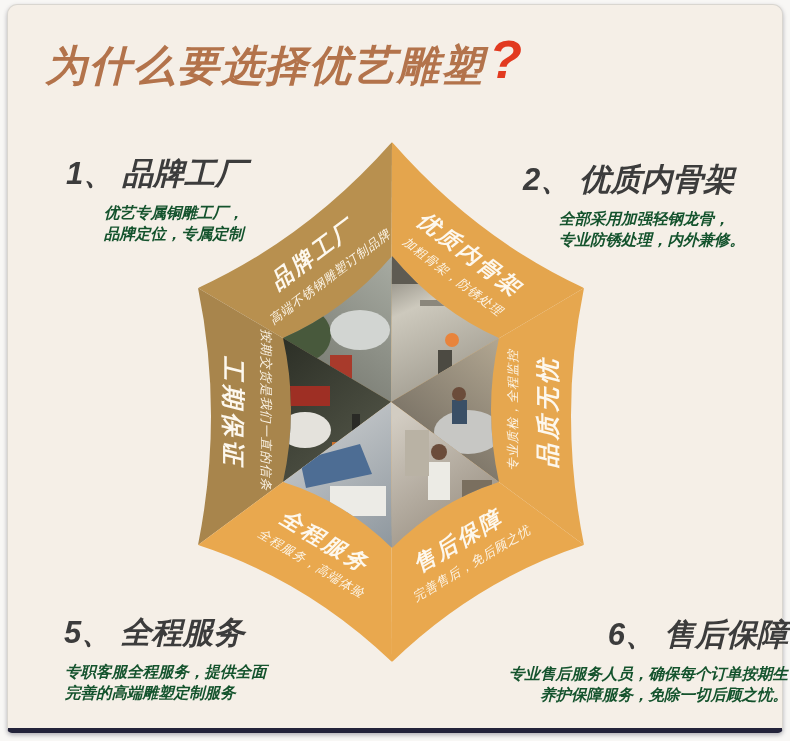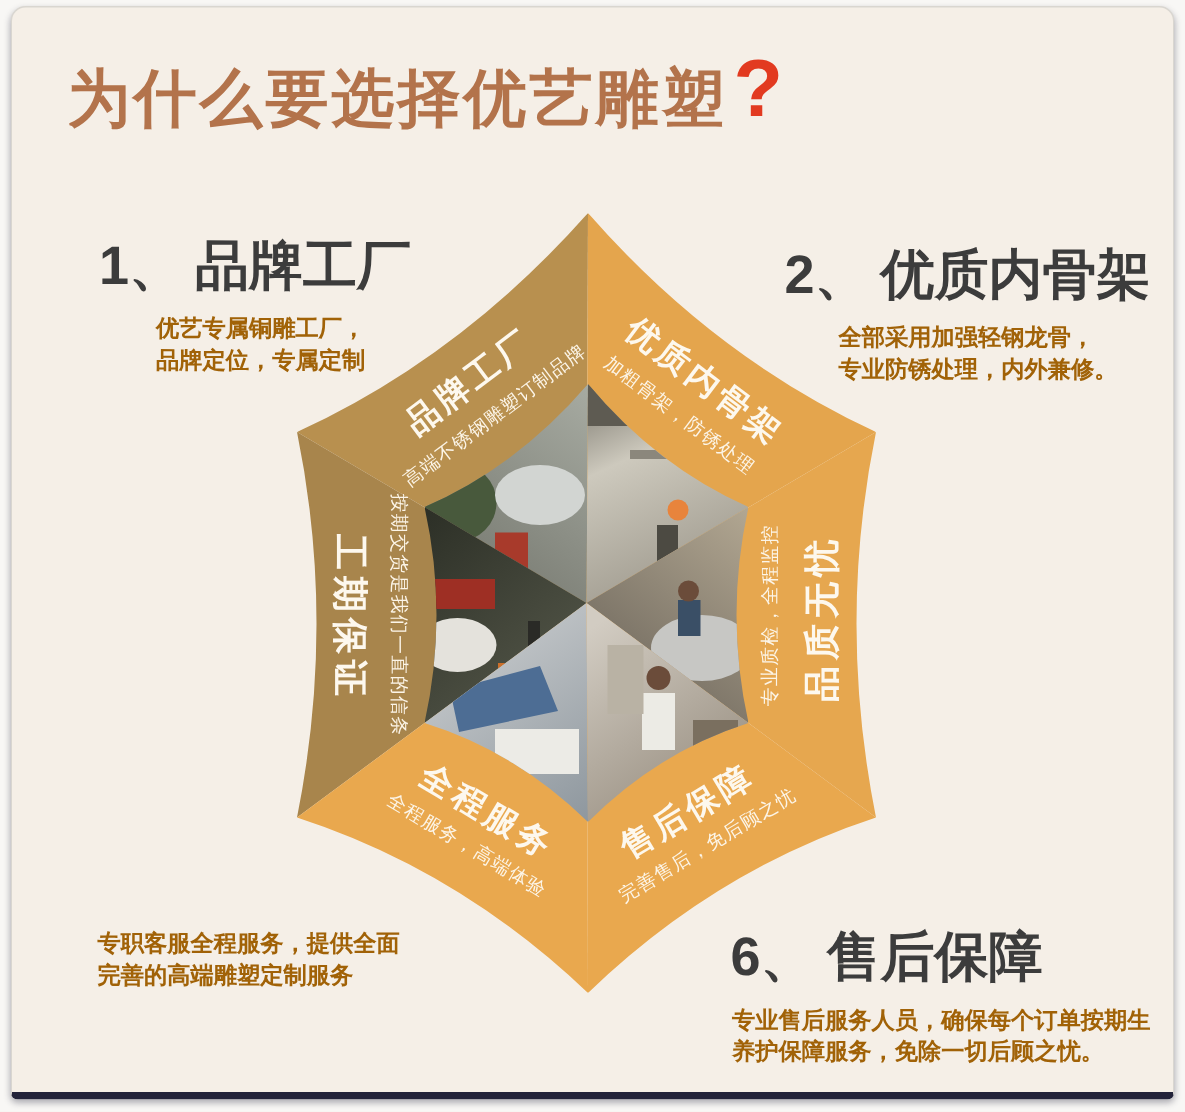--- a/index.html
+++ b/index.html
@@ -1,16 +1,16 @@
 <!DOCTYPE html>
 <html><head>
 <meta charset="utf-8">
 <style>
   html,body { margin:0; padding:0; background:#f8f7f5; font-family:"Liberation Sans", sans-serif; }
-  .stage { position:relative; width:790px; height:741px; overflow:hidden; }
+  .stage { position:relative; width:790px; height:741px; overflow:hidden;font-style:italic; }
 
   .card {
     position:absolute; left:7px; top:4px; width:774px; height:723px;
     background:#f5efe7;
     border:1px solid #d9d6d0;
     border-bottom:5px solid #23233a;
     border-radius:10px 10px 5px 5px;
     box-shadow:0 2px 4px rgba(40,40,60,.35);
   }
 
@@ -24,32 +24,32 @@
     vertical-align:top; position:relative; top:-10px; margin-left:4px;
   }
 
   .hex-svg { position:absolute; left:0; top:0; }
 
   .band-title { font-size:22px; font-weight:bold; letter-spacing:3px; fill:#fdf8ee; }
   .band-title-v { font-size:24px; font-weight:bold; letter-spacing:4px; fill:#fdf8ee; }
   .band-sub { font-size:12.5px; letter-spacing:1px; fill:#fcf5e8; }
 
   .point { position:absolute; color:#3c3c3c; }
-  .point-heading { font-size:36px; font-weight:bold; white-space:nowrap; }
+  .point-heading { font-size:31px; font-weight:bold; white-space:nowrap; }
   .point-num { margin-right:8px; }
   .point-desc {
-    margin-top:7px; font-size:15.5px; line-height:1.38; color:#a16207;
+    margin-top:7px; font-size:15.5px; line-height:1.38; color:#14532d;
     white-space:pre-line; font-weight:bold;
   }
   .p1 { left:66px;  top:153px; } .p1 .point-desc { padding-left:38px; width:240px; }
   .p2 { left:523px; top:159px; } .p2 .point-desc { padding-left:36px; width:245px; }
   .p3 { left:24px;  top:377px; } .p3 .point-desc { padding-left:2px;  width:150px; }
   .p4 { left:612px; top:383px; } .p4 .point-desc { padding-left:4px;  width:172px; }
   .p5 { left:64px;  top:612px; } .p5 .point-desc { padding-left:1px;  width:225px; }
-  .p6 { left:487px; top:614px; } .p6 .point-desc { padding-left:1px;  width:300px; }
+  .p6 { left:487px; top:614px;text-align:right; } .p6 .point-desc { padding-left:1px;  width:300px; }
 </style>
 </head>
 <body>
 
 <div class="stage">
   <div class="card"></div>
 
   <div class="page-title">
     <span>为什么要选择优艺雕塑</span><span class="qmark">?</span>
   </div>
@@ -190,20 +190,21 @@
     <div class="point-heading"><span class="point-num">1、</span><span>品牌工厂</span></div>
     <div class="point-desc">优艺专属铜雕工厂，
 品牌定位，专属定制</div>
   </div>
   <div class="point p2">
     <div class="point-heading"><span class="point-num">2、</span><span>优质内骨架</span></div>
     <div class="point-desc">全部采用加强轻钢龙骨，
 专业防锈处理，内外兼修。</div>
   </div>
   <div class="point p5">
+    <div class="point-heading"><span class="point-num">5、</span><span>全程服务</span></div>
     <div class="point-desc">专职客服全程服务，提供全面
 完善的高端雕塑定制服务</div>
   </div>
   <div class="point p6">
     <div class="point-heading"><span class="point-num">6、</span><span>售后保障</span></div>
     <div class="point-desc">专业售后服务人员，确保每个订单按期生
 养护保障服务，免除一切后顾之忧。</div>
   </div>
 </div>
 

